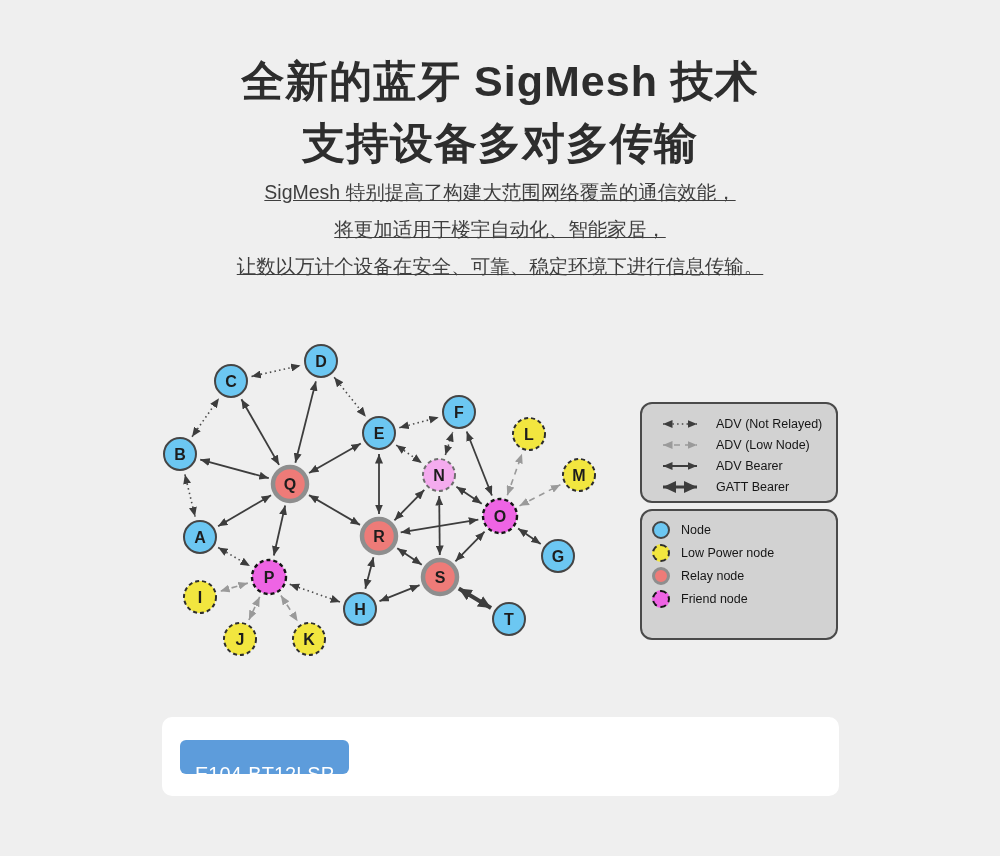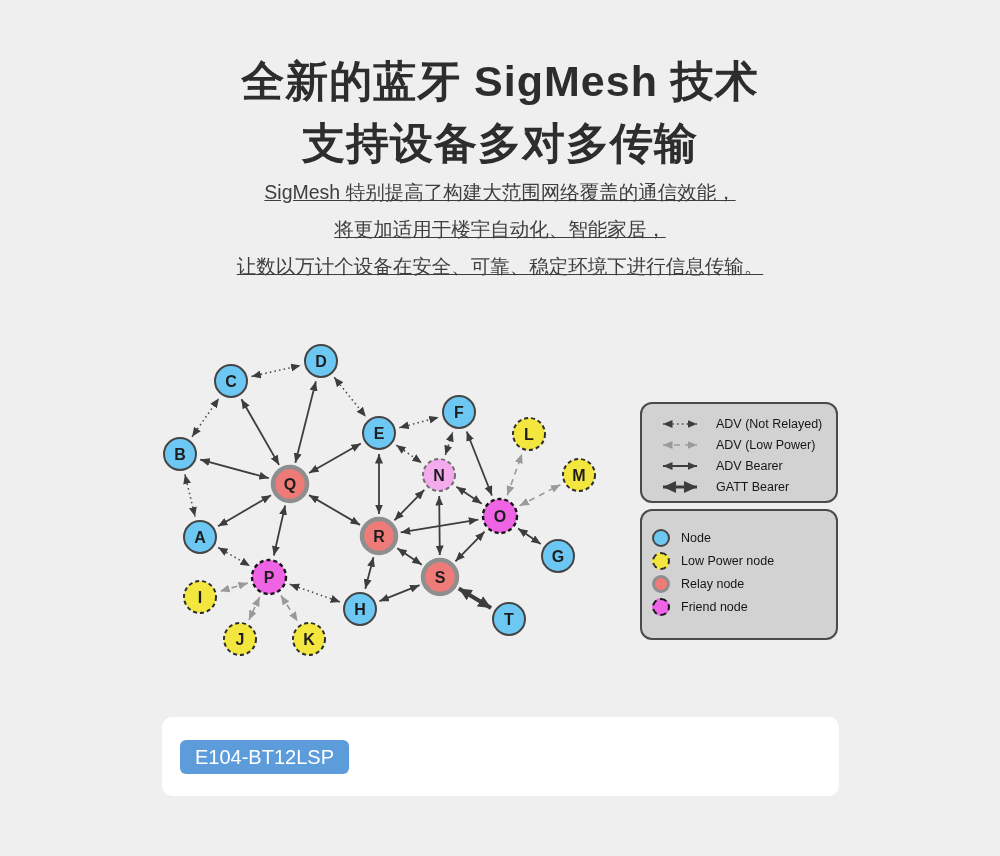--- a/index.html
+++ b/index.html
@@ -31,21 +31,21 @@
   #graph-svg { position:absolute; left:0; top:0; }
 
   .legend-box {
     position:absolute;
     background:#d2d2d2;
     border:2px solid #4a4a4a;
     border-radius:12px;
     padding:9px 6px 6px 13px;
   }
   #legend-lines { left:640px; top:402px; width:198px; height:101px; }
-  #legend-nodes { left:640px; top:509px; width:198px; height:131px; padding-left:10px; padding-top:15px; }
+  #legend-nodes { left:640px; top:509px; width:198px; height:131px; padding-left:10px; padding-top:7px; }
   .legend-row { display:flex; align-items:center; height:21px; }
   #legend-nodes .legend-row { height:23px; }
   .legend-row svg { flex:0 0 auto; }
   .legend-label {
     margin-left:11px;
     font-size:12.5px;
     color:#161616;
     white-space:nowrap;
   }
   .swatch {
@@ -68,21 +68,21 @@
     display:flex;
     align-items:center;
     padding-left:18px;
   }
   .badge {
     background:#5d9cdb;
     color:#ffffff;
     font-size:20px;
     line-height:34px;
     height:34px;
-    padding:0 15px;
+    padding:17px 15px;
     border-radius:6px;
     white-space:nowrap;
   }
   .footer-desc {
     margin-left:15px;
     font-size:19px;
     color:#2e2e2e;
     white-space:nowrap;
   }
 </style>
@@ -236,21 +236,21 @@
     <div class="legend-row">
       <svg width="50" height="12">
         <line x1="8" y1="6" x2="42" y2="6" stroke="#4a4a4a" stroke-width="1.6" stroke-dasharray="1.5 3.2" marker-start="url(#arrow-dark)" marker-end="url(#arrow-dark)"></line>
       </svg>
       <span class="legend-label">ADV (Not Relayed)</span>
     </div>
     <div class="legend-row">
       <svg width="50" height="12">
         <line x1="8" y1="6" x2="42" y2="6" stroke="#9a9a9a" stroke-width="1.6" stroke-dasharray="6 5" marker-start="url(#arrow-gray)" marker-end="url(#arrow-gray)"></line>
       </svg>
-      <span class="legend-label">ADV (Low Power)</span>
+      <span class="legend-label">ADV (Low Node)</span>
     </div>
     <div class="legend-row">
       <svg width="50" height="12">
         <line x1="8" y1="6" x2="42" y2="6" stroke="#3d3d3d" stroke-width="1.8" marker-start="url(#arrow-dark)" marker-end="url(#arrow-dark)"></line>
       </svg>
       <span class="legend-label">ADV Bearer</span>
     </div>
     <div class="legend-row">
       <svg width="50" height="12">
         <line x1="8" y1="6" x2="42" y2="6" stroke="#3d3d3d" stroke-width="3" marker-start="url(#arrow-gatt)" marker-end="url(#arrow-gatt)"></line>

